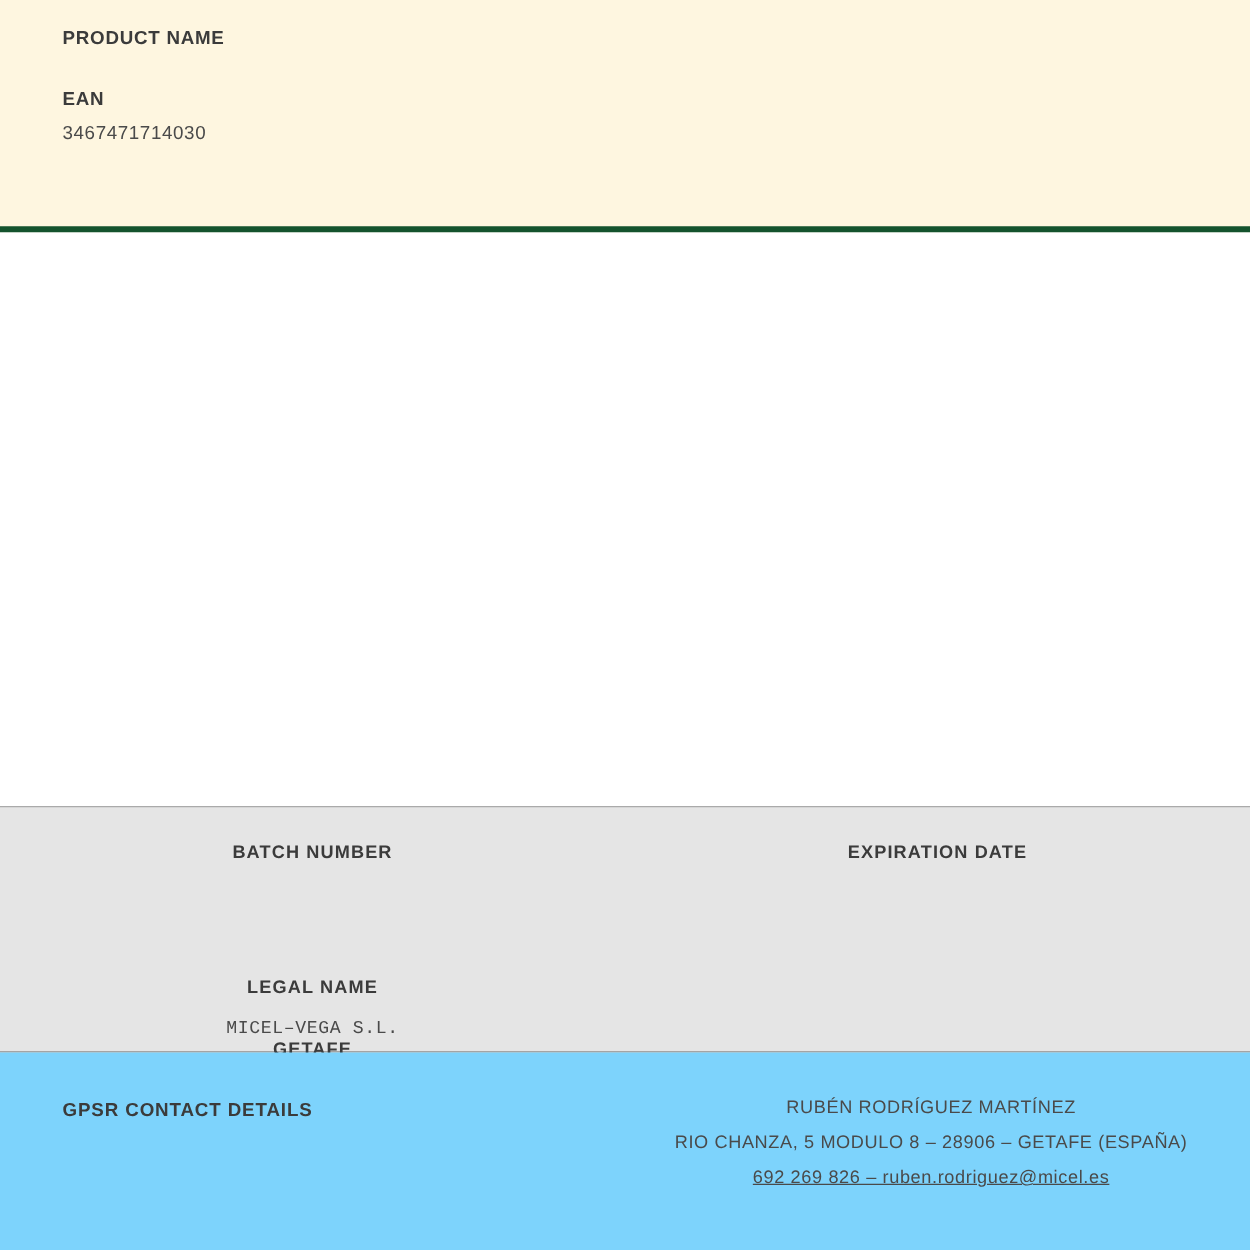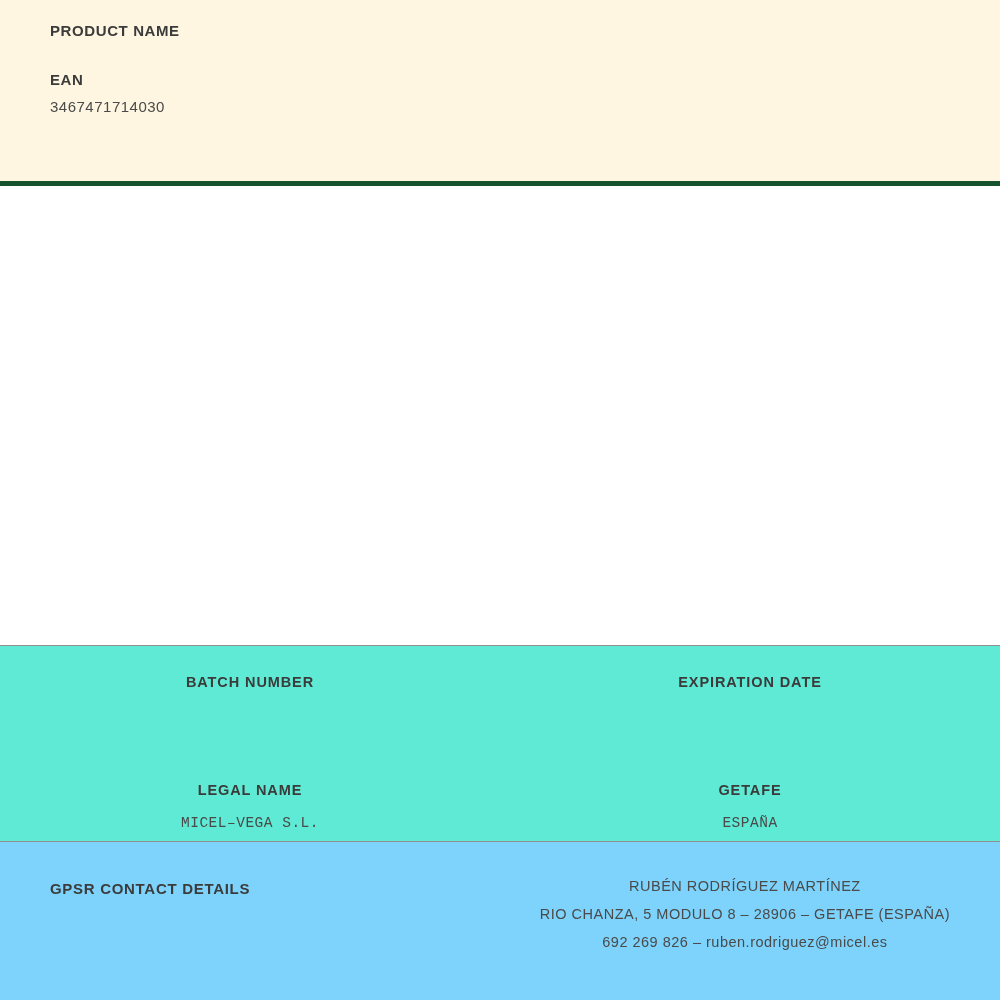--- a/index.html
+++ b/index.html
@@ -50,21 +50,21 @@
 
   
   .middle-block {
     background: #ffffff;
     flex: 1 1 auto;
     border-bottom: 1px solid #8f8f8f;
   }
 
   
   .info-block {
-    background: #5eead4;
+    background: #e5e5e5;
     height: 196px;
     box-sizing: border-box;
     border-bottom: 1px solid #8f8f8f;
     padding-top: 28px;
   }
   .info-row {
     display: flex;
     width: 100%;
   }
   .info-cell {
@@ -83,20 +83,21 @@
   .info-val {
     font-size: 14.5px;
     letter-spacing: 0.5px;
     color: #4a4a4a;
     margin: 0;
     min-height: 17px;
     font-family: Liberation Mono, monospace;
   }
   .info-row.second {
     margin-top: 58px;
+    flex-direction: column;
   }
 
   
   .footer-block {
     background: #7dd3fc;
     height: 158px;
     box-sizing: border-box;
     padding: 36px 50px 0 50px;
     display: flex;
     justify-content: space-between;
@@ -114,20 +115,21 @@
     text-align: center;
   }
   .footer-line {
     font-size: 14.5px;
     letter-spacing: 0.5px;
     color: #4a4a4a;
     margin: 0 0 12px 0;
   }
   .footer-line:last-child {
     margin-bottom: 0;
+    text-decoration: underline;
   }
 </style>
 </head>
 <body>
 
 <div class="sheet">
 
   <div class="top-block">
     <div class="field-group">
       <p class="field-label">PRODUCT NAME</p>

